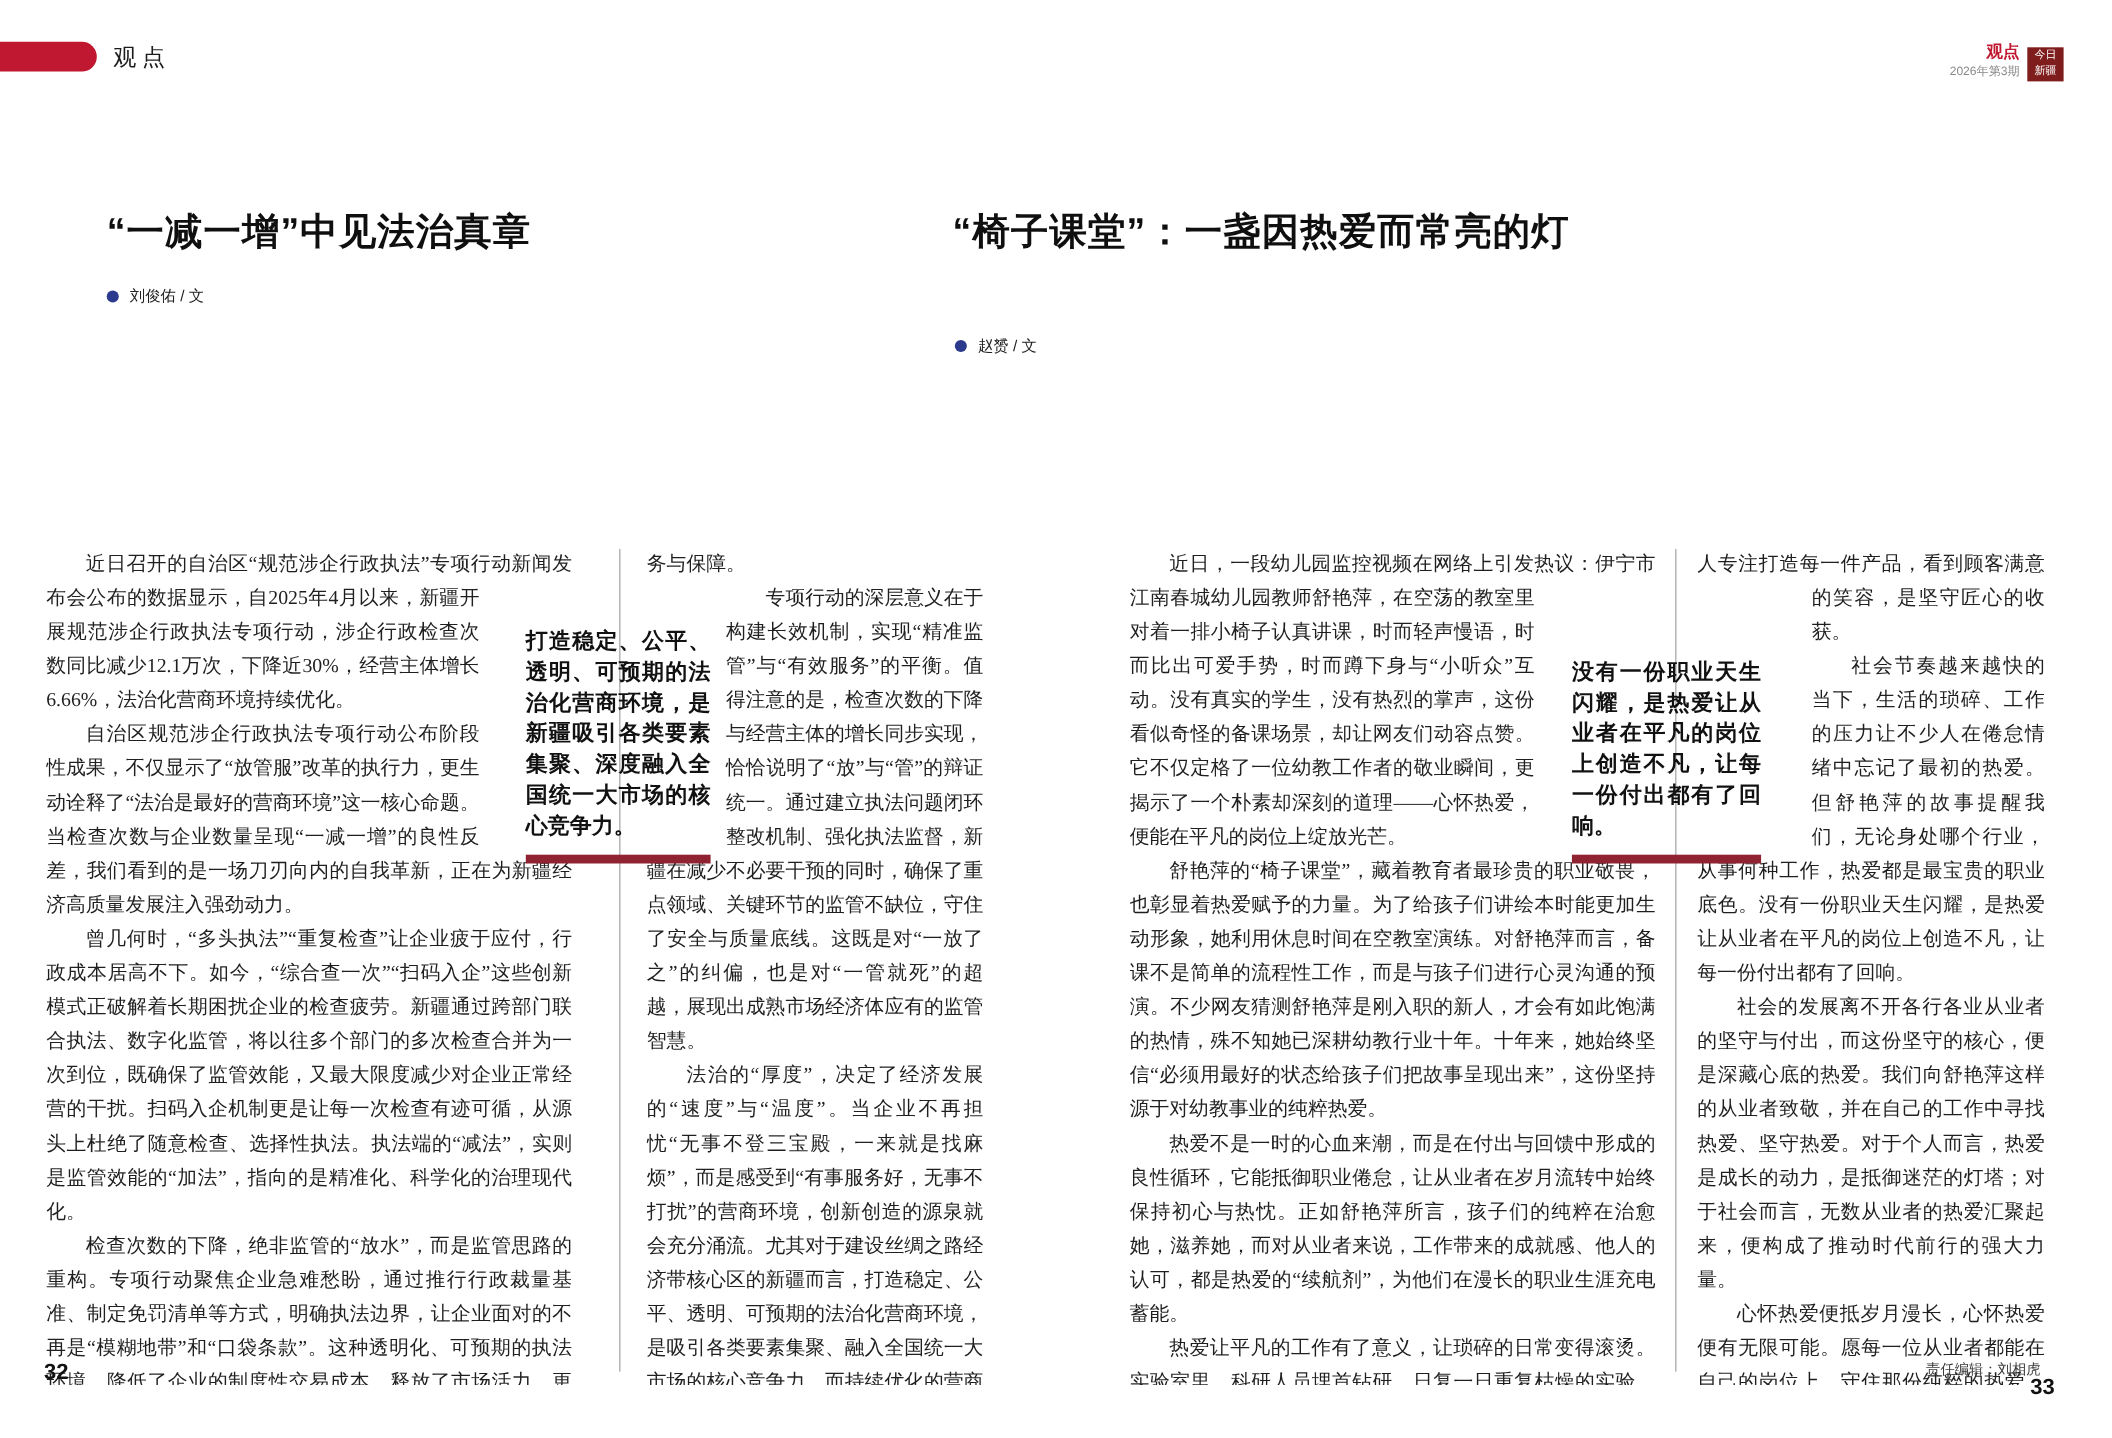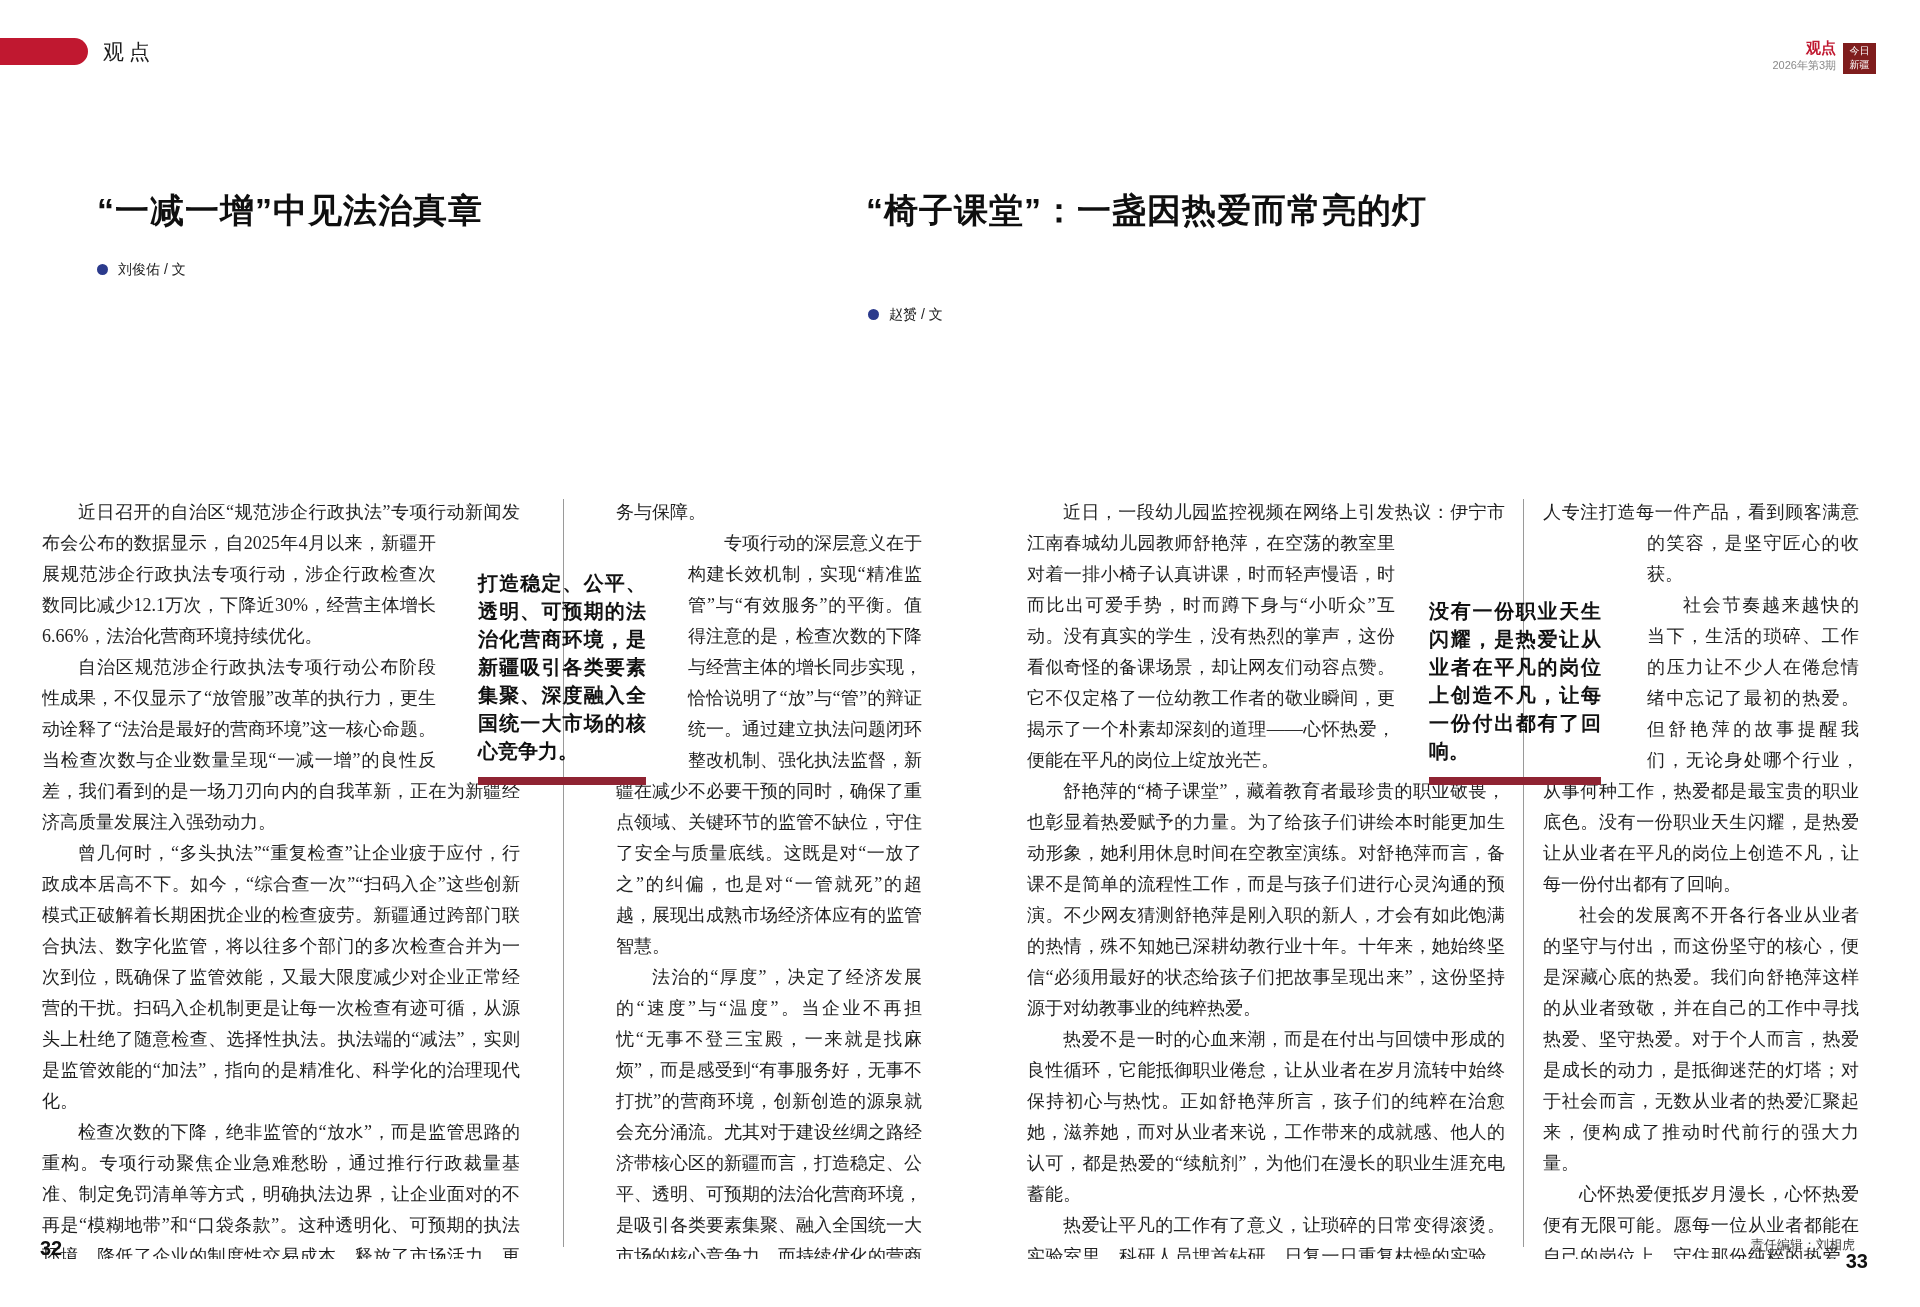--- a/index.html
+++ b/index.html
@@ -23,21 +23,21 @@
   .byline{position:absolute;font-size:14px;color:#222;font-family:"Liberation Sans","DejaVu Sans",sans-serif;}
   .byline-left{left:97px;top:261px;}
   .byline-right{left:868px;top:278px;margin-top:28px;}
   .byline-dot{display:inline-block;width:11px;height:11px;border-radius:50%;background:#2b3a8c;margin-right:10px;vertical-align:-1px;}
   
   .page-body{position:absolute;top:497px;height:762px;}
   .page-body-left{left:42px;width:851px;}
   .page-body-right{left:1027px;width:833px;}
   .col{position:absolute;top:0;height:762px;overflow:hidden;}
   .pb-left .col-1{left:0;width:478px;}
-  .pb-left .col-2{left:574px;width:306px;}
+  .pb-left .col-2{left:546px;width:306px;}
   .pb-right .col-1{left:0;width:478px;}
   .pb-right .col-2{left:516px;width:316px;}
   .col-divider{position:absolute;top:2px;width:1px;height:748px;background:#9a9a9a;}
   .pb-left .col-divider{left:521px;}
   .pb-right .col-divider{left:496px;}
   .col p{margin:0;font-size:18px;line-height:31px;text-align:justify;text-justify:inter-ideograph;color:#1f1f1f;}
   .col p.indent{text-indent:2em;}
   
   .qhole{pointer-events:none;}
   .qhole-r{float:right;}

